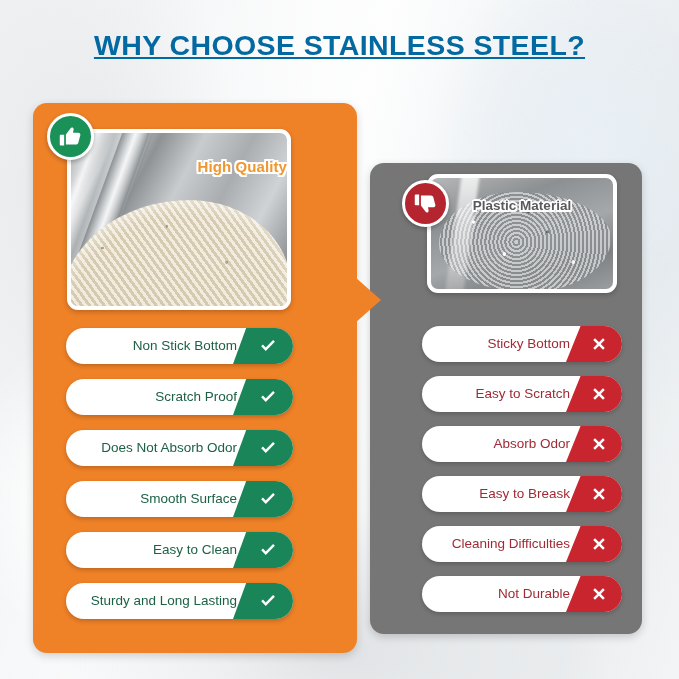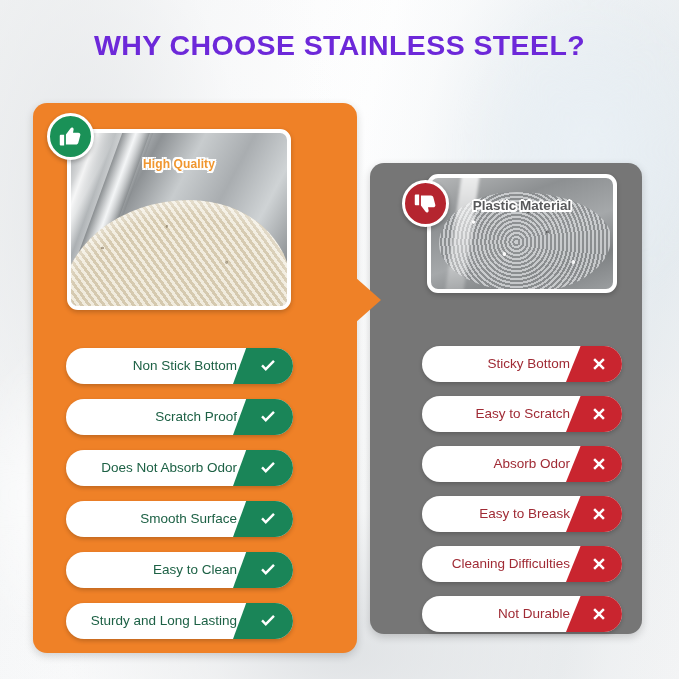--- a/index.html
+++ b/index.html
@@ -42,22 +42,23 @@
 
   
   .title {
     position: absolute;
     left: 0; right: 0;
     top: 29px;
     text-align: center;
     font-size: 28.5px;
     font-weight: bold;
     letter-spacing: 0.4px;
-    color: #6d28d9;
+    color: #0369a1;
     white-space: nowrap;
+    text-decoration: underline;
   }
 
   
   .panel-good {
     position: absolute;
     left: 33px; top: 103px;
     width: 324px; height: 550px;
     background: #ef8127;
     border-radius: 14px;
     box-shadow: 0 3px 9px rgba(0,0,0,0.16);
@@ -120,22 +121,22 @@
       radial-gradient(circle at 18% 40%, rgba(120,105,80,0.55) 0 1.2px, rgba(0,0,0,0) 1.6px),
       radial-gradient(circle at 46% 22%, rgba(110,96,72,0.5) 0 1.1px, rgba(0,0,0,0) 1.5px),
       radial-gradient(circle at 72% 52%, rgba(125,110,84,0.5) 0 1.3px, rgba(0,0,0,0) 1.7px),
       repeating-linear-gradient(54deg, rgba(214,202,176,0.95) 0 3px, rgba(243,238,225,0.95) 3px 6px),
       linear-gradient(180deg, #ded6bf 0%, #cfc5aa 55%, #bdb397 100%);
     box-shadow: inset 0 6px 14px rgba(255,255,255,0.45);
   }
   .card-good-label {
     position: absolute;
     left: 0; right: 0; top: 24px;
-    text-align: center;
-    font-size: 12px;
+    text-align: right;
+    font-size: 15px;
     font-weight: bold;
     line-height: 1.3;
     color: #f0962f;
     letter-spacing: 0.1px;
     text-shadow:
       -1.6px -1.6px 0 #fff, 1.6px -1.6px 0 #fff,
       -1.6px  1.6px 0 #fff, 1.6px  1.6px 0 #fff,
        0 -1.8px 0 #fff, 0 1.8px 0 #fff,
       -1.8px 0 0 #fff, 1.8px 0 0 #fff;
     z-index: 3;
@@ -201,21 +202,20 @@
   .badge svg { width: 25px; height: 25px; display: block; }
 
   
   .pill {
     position: absolute;
     height: 36px;
     border-radius: 18px;
     background: #ffffff;
     box-shadow: 0 2px 4px rgba(0,0,0,0.2);
     overflow: hidden;
-    margin-top: 20px;
   }
   .pill-good { left: 66px; width: 227px; }
   .pill-bad  { left: 422px; width: 200px; }
 
   .pill-label {
     position: absolute;
     left: 14px;
     top: 0;
     height: 36px;
     line-height: 36px;

